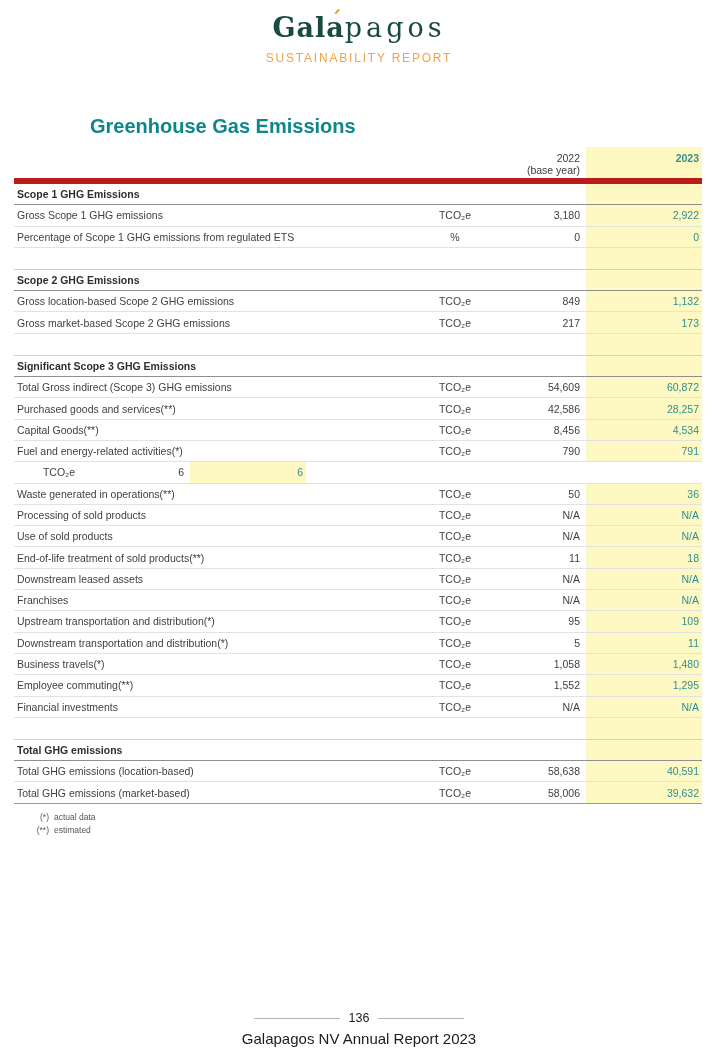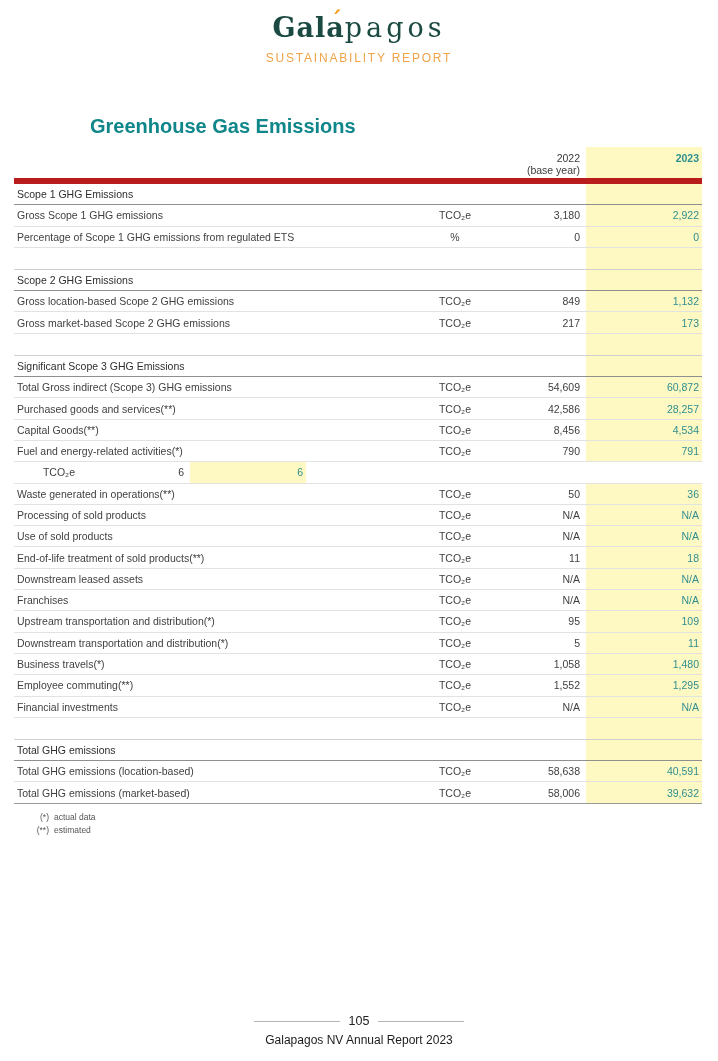--- a/index.html
+++ b/index.html
@@ -50,39 +50,39 @@
   .c-2023  { flex:0 0 116px; text-align:right; padding-right:3px;
              background:#fef9c3; color:#2f8e90; align-self:stretch;
              display:flex; align-items:center; justify-content:flex-end; }
 
   .trow-yearhead { height:37px; border-bottom:6px solid #b91c1c; align-items:flex-start; }
   .trow-yearhead .c-2022 { padding-top:5px; color:#3c3c3c; line-height:12px; }
   .trow-yearhead .c-2023 { padding-top:5px; font-weight:700; align-items:flex-start; }
   .year-note { font-weight:400; }
 
   .trow-section { height:21.3px; border-bottom:1px solid #8f8f8f; }
-  .trow-section .c-label { font-weight:400; color:#2e2e2e; }
+  .trow-section .c-label { font-weight:700; color:#2e2e2e; }
 
   .trow-data { height:21.3px; border-bottom:1px solid #e2e2e2; }
   .table-body .trow-data:last-child { border-bottom:1px solid #9a9a9a; }
 
   .trow-spacer { height:22px; border-bottom:1px solid #cfcfcf; }
   .trow-spacer .c-2023 { color:transparent; }
 
   
   .footnotes { margin:7px 0 0 17px; font-size:8.5px; color:#555; line-height:13px; }
   .fn-line { display:flex; }
   .fn-marker { flex:0 0 18px; text-align:right; margin-right:5px; }
 
   
   .footer { position:absolute; left:0; right:0; bottom:14px; text-align:center; }
   .pageno-wrap { display:flex; align-items:center; justify-content:center; }
   .pageno-line { width:86px; height:1px; background:#b5b5b5; }
   .pageno { font-size:12.5px; color:#222222; margin:0 9px; }
-  .report-title { margin-top:5px; font-size:12px; color:#1c1c1c; }
+  .report-title { margin-top:5px; font-size:15px; color:#1c1c1c; }
 </style>
 </head>
 <body>
 
 <div class="page">
 
   <div class="brand">
     <div class="wordmark">
       <span class="wm-bold">Gal</span><span class="wm-accent-wrap"><span>a</span><span class="wm-accent">´</span></span><span class="wm-light">pagos</span>
     </div>
@@ -313,19 +313,19 @@
   <div class="fn-line">
     <span class="fn-marker">(**)</span>
     <span>estimated</span>
   </div>
 </div>
   </div>
 
   <div class="footer">
     <div class="pageno-wrap">
       <div class="pageno-line"></div>
-      <div class="pageno">105</div>
+      <div class="pageno">136</div>
       <div class="pageno-line"></div>
     </div>
     <div class="report-title">Galapagos NV Annual Report 2023</div>
   </div>
 
 </div>
 
 </body></html>

